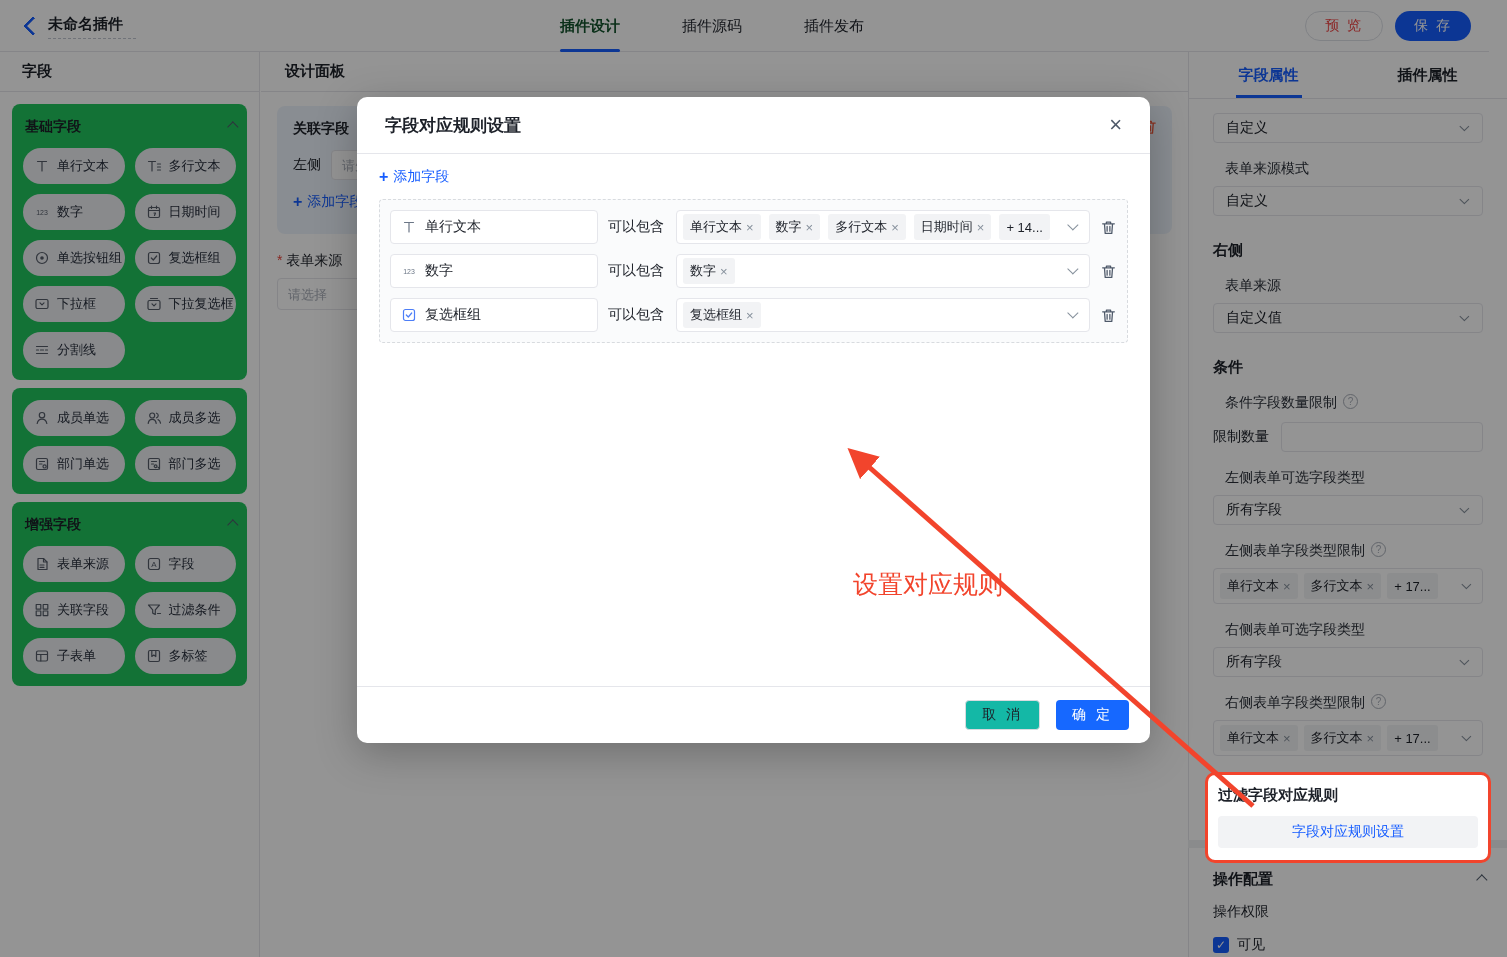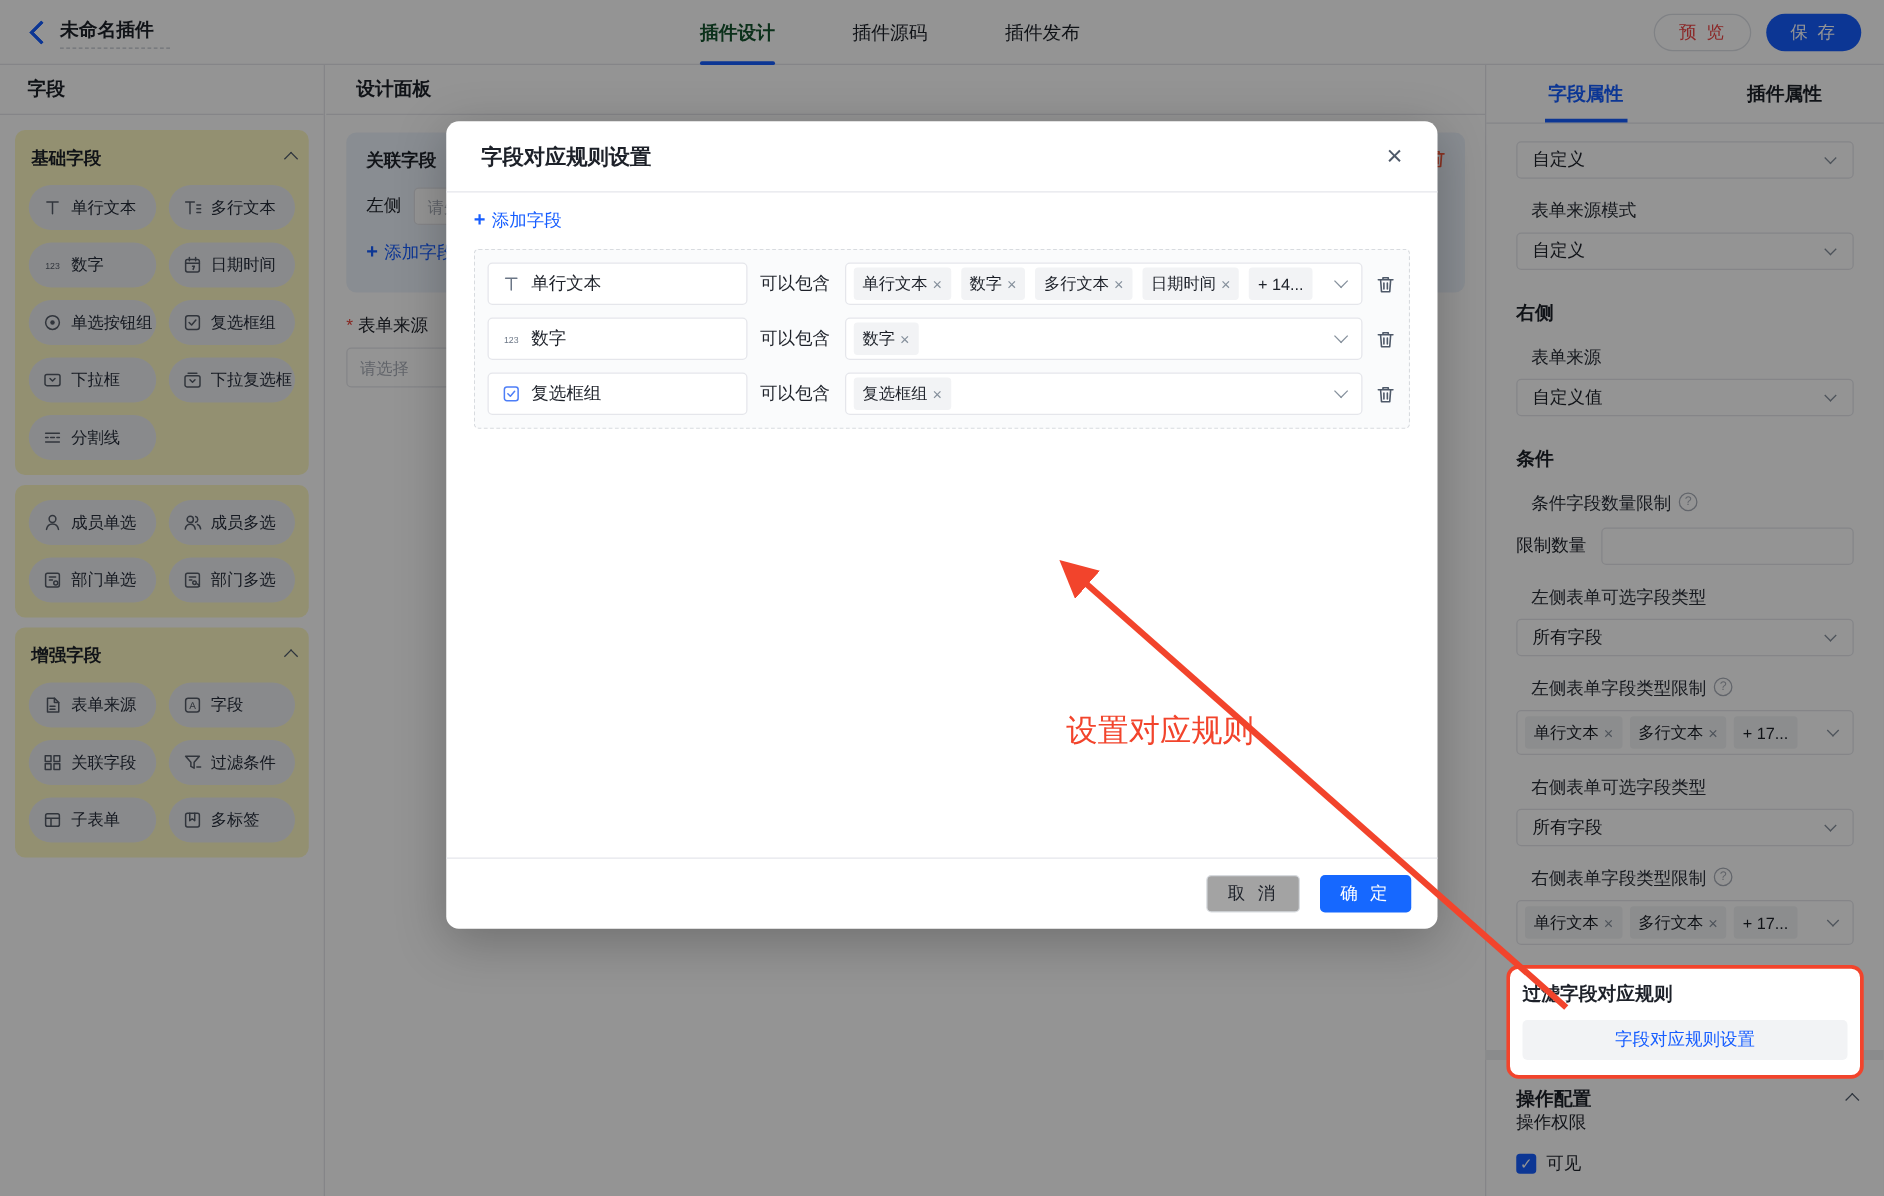--- a/index.html
+++ b/index.html
@@ -1,20 +1,20 @@
 <!DOCTYPE html>
 <html><head>
 <meta charset="utf-8">
 <style>
   * { margin:0; padding:0; box-sizing:border-box; }
   html,body { width:1507px; height:957px; overflow:hidden; background:#fff;
     font-family:"Liberation Sans","DejaVu Sans",sans-serif; color:#1d2129; font-size:14px; }
 
   
-  .topbar { position:absolute; top:0; left:0; right:0; height:52px; background:#fff;
+  .topbar { position:absolute; top:0; left:0; right:18px; height:52px; background:#fff;
     border-bottom:1px solid #e5e6eb; z-index:1; }
   .back { position:absolute; left:20px; top:16px; width:20px; height:20px; cursor:pointer; }
   .back::before { content:""; position:absolute; left:6px; top:3px; width:11px; height:11px;
     border-left:3px solid #165dff; border-bottom:3px solid #165dff; transform:rotate(45deg); border-radius:1px; }
   .doc-title { position:absolute; left:48px; top:15px; font-size:15px; font-weight:bold;
     padding-bottom:4px; border-bottom:1px dashed #c2c7d0; min-width:88px; }
   .top-tabs { position:absolute; left:560px; top:0; height:52px; display:flex; gap:62px; }
   .top-tab { height:52px; display:flex; align-items:center; font-size:15px; cursor:pointer; position:relative; }
   .top-tab.active { color:#14532d; font-weight:bold; }
   .top-tab.active::after { content:""; position:absolute; left:0; right:0; bottom:0; height:3px; background:#165dff; border-radius:2px; }
@@ -23,21 +23,21 @@
     font-size:14px; cursor:pointer; letter-spacing:2px; }
   .btn-preview { border:1px solid #dde0e6; background:#fff; color:#ef4444; }
   .btn-save { background:#165dff; color:#fff; border:none; }
 
   
   .left-sb { position:absolute; top:52px; left:0; width:260px; bottom:0; background:#fff;
     border-right:1px solid #e5e6eb; }
   .panel-head { height:40px; border-bottom:1px solid #e5e6eb; display:flex; align-items:center;
     padding:0 22px; font-weight:bold; font-size:15px; }
   .sb-body { padding:12px; }
-  .group-card { background:#fef9c3; border-radius:8px; padding:12px 11px; margin-bottom:8px; }
+  .group-card { background:#22c55e; border-radius:8px; padding:12px 11px; margin-bottom:8px; }
   .group-head { display:flex; justify-content:space-between; align-items:center; padding:2px 2px 12px; }
   .group-title { font-weight:bold; font-size:14px; }
   .chev { width:8px; height:8px; border-left:1.6px solid #4e5969; border-bottom:1.6px solid #4e5969; display:inline-block; }
   .chev.up { transform:rotate(135deg) translate(-2px,-2px); }
   .chev.down { transform:rotate(-45deg) translate(0,-3px); }
   .item-grid { display:grid; grid-template-columns:1fr 1fr; gap:10px; }
   .field-chip { height:36px; background:#eceef2; border-radius:18px; display:flex; align-items:center;
     gap:7px; padding:0 0 0 11px; font-size:13px; cursor:grab; color:#272e3b; }
   .ic { width:16px; height:16px; flex:0 0 16px; color:#555c68; display:inline-flex; }
   .ic svg { width:100%; height:100%; }
@@ -118,21 +118,21 @@
     display:flex; align-items:center; gap:8px; padding:0 10px; font-size:14px; }
   .contain { width:58px; font-size:14px; flex:0 0 auto; }
   .mselect { flex:1; height:34px; background:#fff; border:1px solid #e5e6eb; border-radius:4px;
     display:flex; align-items:center; gap:8px; padding:0 10px 0 6px; overflow:hidden; }
   .mselect .spacer { flex:1; }
   .row-trash { width:17px; height:17px; color:#4e5969; cursor:pointer; flex:0 0 17px; }
   .m-foot { position:absolute; bottom:0; left:0; right:0; height:57px; border-top:1px solid #e5e6eb;
     display:flex; align-items:center; justify-content:flex-end; gap:16px; padding:0 21px; }
   .btn { height:30px; border-radius:4px; display:flex; align-items:center; padding:0 16px;
     font-size:14px; cursor:pointer; letter-spacing:3px; }
-  .btn-cancel { border:1px solid #d8dbdf; background:#a3a3a3; }
+  .btn-cancel { border:1px solid #d8dbdf; background:#14b8a6; }
   .btn-ok { background:#1668ff; color:#fff; }
 
   
   .anno-layer { position:absolute; inset:0; z-index:60; pointer-events:none; }
   .anno-text { position:absolute; left:853px; top:568px; font-size:25px; color:#f2442c; z-index:60;
     pointer-events:none; }
 </style>
 </head>
 <body>
 
@@ -459,21 +459,21 @@
           <div class="hl-title">过滤字段对应规则</div>
           <div class="hl-btn">字段对应规则设置</div>
         </div>
       </div>
   </div>
   <div class="rp-bottom">
     <div class="hd-row">
       <span class="t">操作配置</span>
       <span class="chev up"></span>
     </div>
-    <div style="">操作权限</div>
+    <div style="margin-top:14px">操作权限</div>
     <div class="cb-row">
       <span class="cbox"></span>
       <span>可见</span>
     </div>
   </div>
 </div>
 
 <div class="overlay"></div>
 
 <div class="modal">

